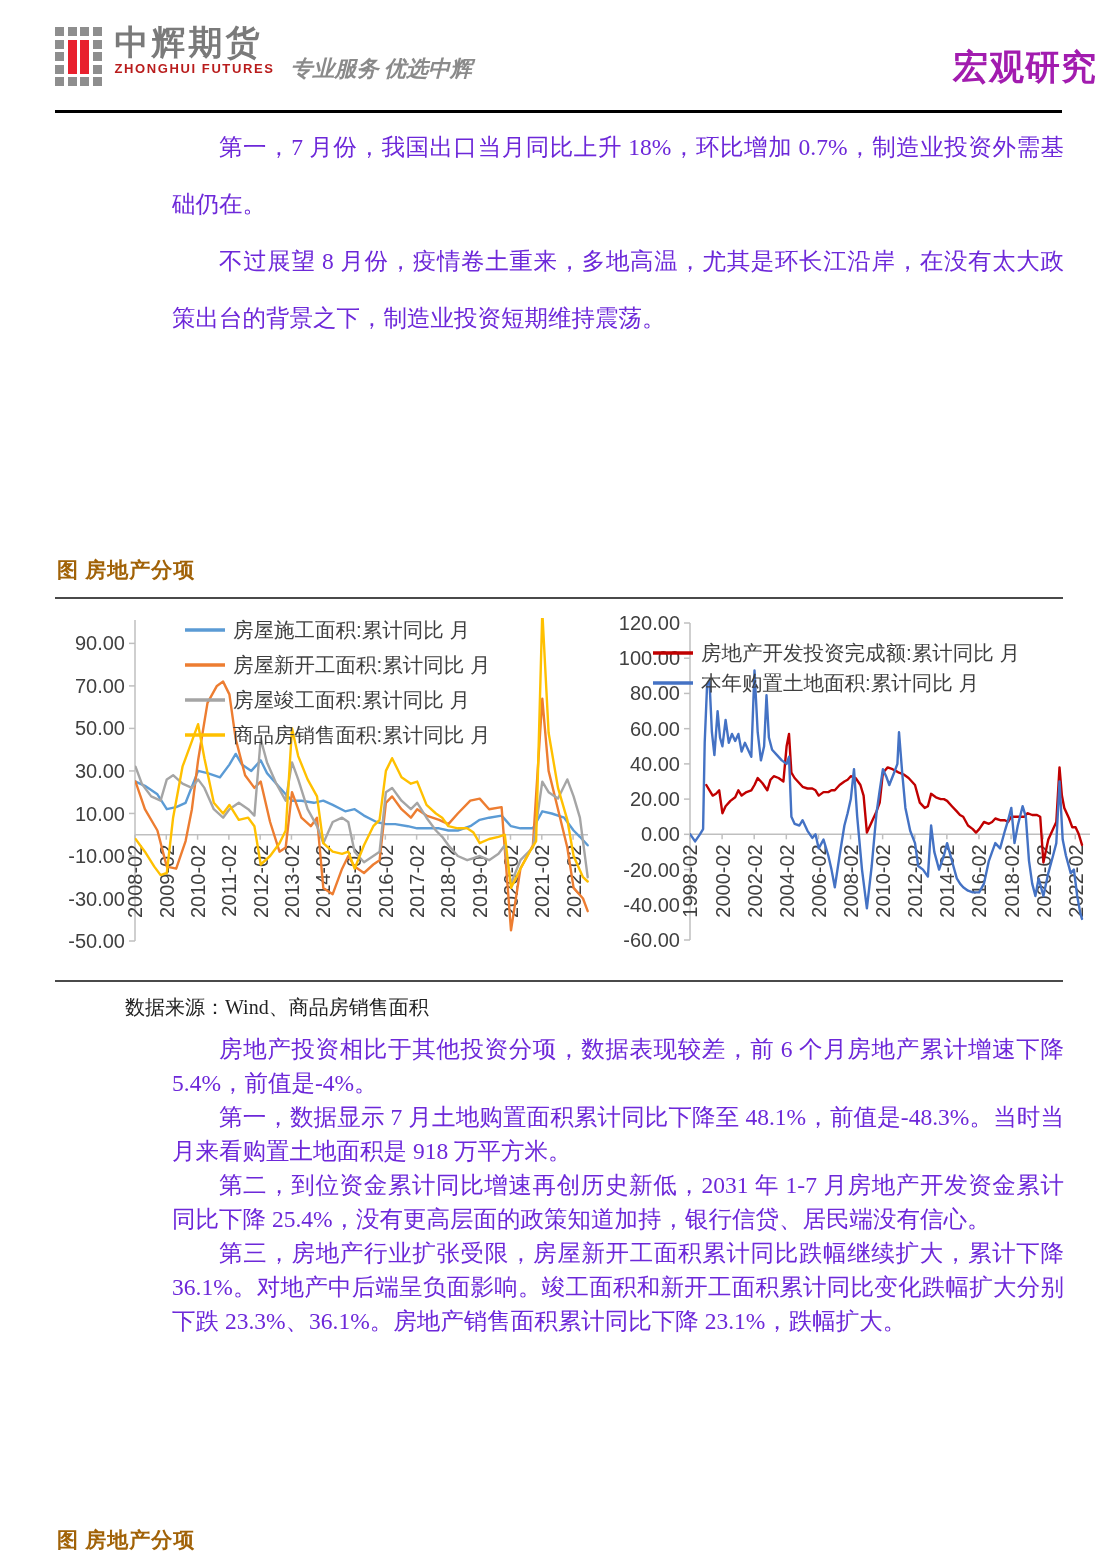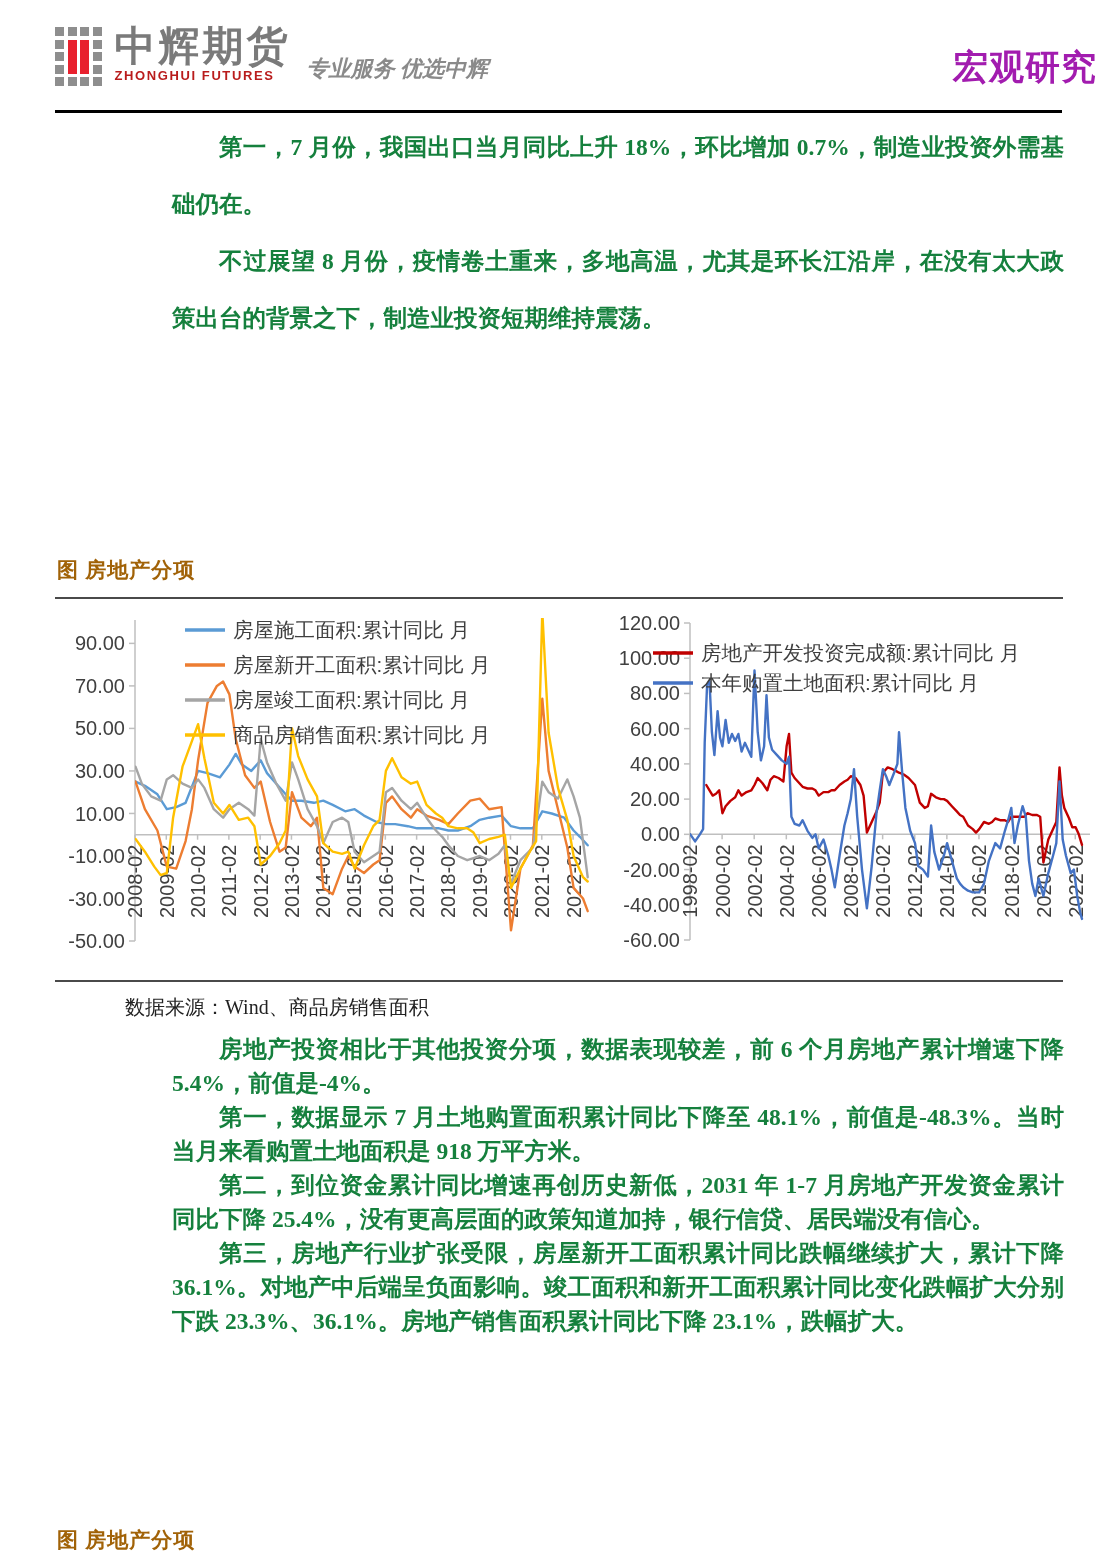--- a/index.html
+++ b/index.html
@@ -7,31 +7,31 @@
         font-family:"Liberation Serif",serif;}
   
   .logo{position:absolute;left:55px;top:24px;display:flex;align-items:flex-start;}
   .logo-grid{display:grid;grid-template-columns:repeat(4,9px);grid-template-rows:repeat(5,9px);
              gap:3.5px;margin-top:3px;}
   .logo-grid .sq{background:#8e8e8e;}
   .logo-grid .bar{background:#e8212e;}
   .bar.b1{grid-column:2;grid-row:2/span 3;}
   .bar.b2{grid-column:3;grid-row:2/span 3;}
   .logo-names{margin-left:13px;display:flex;flex-direction:column;}
-  .logo-cn{font-family:"Liberation Sans",sans-serif;font-size:41px;font-weight:bold;color:#7a7a7a;
+  .logo-cn{font-family:"Liberation Sans",sans-serif;font-size:34px;font-weight:bold;color:#7a7a7a;
            letter-spacing:3px;line-height:1.08;}
   .logo-en{font-family:"Liberation Sans",sans-serif;font-size:13px;color:#b91c1c;
            letter-spacing:1.6px;font-weight:bold;}
   .logo-slogan{font-family:"Liberation Serif",serif;font-style:italic;font-size:22px;color:#8a8a8a;
                align-self:flex-end;margin-left:16px;margin-bottom:2px;white-space:nowrap;font-weight:bold;text-align:center;}
   .doc-title{position:absolute;right:18px;top:44px;font-family:"Liberation Sans",sans-serif;
              font-size:35px;font-weight:900;color:#a21caf;letter-spacing:1px;}
   .header-rule{position:absolute;left:55px;top:110px;width:1007px;height:3px;background:#000;}
   
-  .text-block{position:absolute;left:172px;width:892px;color:#15803d;font-weight:bold;}
+  .text-block{position:absolute;left:172px;width:892px;color:#6d28d9;}
   .tb-top{top:119px;}
   .tb-bottom{top:1032px;}
   .body-par{margin:0;text-align:justify;text-indent:2em;font-size:23.5px;line-height:57px;}
   .tb-bottom .body-par{line-height:34px;}
   .section-heading{position:absolute;left:163px;top:520px;font-family:"Liberation Sans",sans-serif;
                    font-size:29px;font-weight:bold;color:#000;}
   .fig-caption{position:absolute;left:57px;font-size:21px;font-weight:bold;color:#a16207;
                font-family:"Liberation Serif",serif;letter-spacing:1px;}
   .cap-1{top:556px;}
   .cap-2{top:1526px;}

